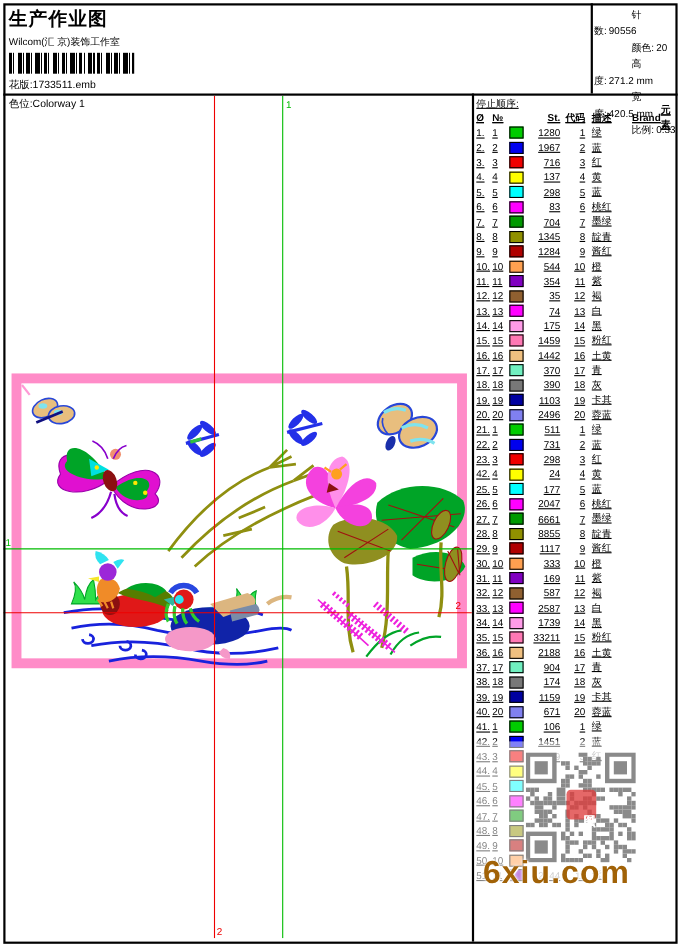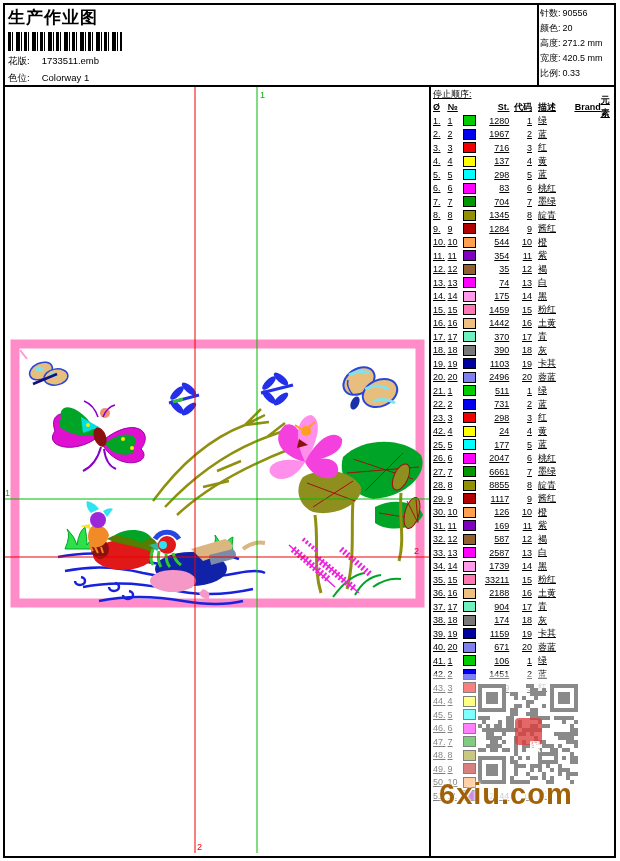--- a/index.html
+++ b/index.html
@@ -10,23 +10,23 @@
   .vline{position:absolute;left:429px;top:85px;height:771px;border-left:2px solid #000;z-index:55;}
   .iline{position:absolute;left:537px;top:3px;height:82px;border-left:2px solid #000;z-index:55;}
 
   
   .hdr-left{position:absolute;left:8px;top:6px;width:520px;}
   .title{font-size:17px;font-weight:bold;letter-spacing:1px;}
   .studio{font-size:9px;margin-top:3px;}
   .barcode{margin-top:3px;width:114px;height:19px;
     background:repeating-linear-gradient(90deg,#000 0 3px,#fff 3px 4px,#000 4px 5px,#fff 5px 8px,#000 8px 12px,#fff 12px 13px,#000 13px 14px,#fff 14px 16px);}
   .meta{font-size:9.5px;margin-top:4px;}
-  .meta .lab{margin-right:12px;text-align:center;}
+  .meta .lab{margin-right:0;text-align:center;}
   .infobox{position:absolute;left:540px;top:6px;width:76px;font-size:9px;line-height:15px;}
-  .inforow .lab{margin-right:2px;}
+  .inforow .lab{margin-right:2px;padding-left:34px;}
 
   
   .panel{position:absolute;left:431px;top:86px;width:186px;height:769px;font-size:9px;text-decoration:underline;}
   .stop-title{padding:2px 0 0 2px;height:12px;}
   .thead{display:flex;align-items:center;height:14px;font-weight:bold;padding-left:2px;}
   .thead span{text-decoration:underline;}
   .rows{position:relative;}
   .trow{display:flex;align-items:center;height:13.5px;padding-left:2px;}
   .c-n{width:16px;}
   .c-no{width:17px;}
@@ -55,20 +55,21 @@
 <body>
 
 <div class="page">
   <div class="frame"></div>
   <div class="hline"></div>
   <div class="vline"></div>
   <div class="iline"></div>
 
   <div class="hdr-left">
     <div class="title">生产作业图</div>
+    <div class="studio">Wilcom(汇 京)装饰工作室</div>
     <div class="barcode"></div>
     <div class="meta">
       <span class="lab">花版:</span><span>1733511.emb</span>
     </div>
     <div class="meta">
       <span class="lab">色位:</span><span>Colorway 1</span>
     </div>
   </div>
 
   <div class="infobox">
@@ -601,21 +602,21 @@
           <span class="c-desc">酱红</span>
           <span class="c-brand"></span>
           <span class="c-elem"></span>
         </div>
         <div class="trow">
           <span class="c-n">30.</span>
           <span class="c-no">10</span>
           <span class="c-chip">
             <span class="chip" style="background: rgb(255, 160, 80);"></span>
           </span>
-          <span class="c-st">126</span>
+          <span class="c-st">333</span>
           <span class="c-code">10</span>
           <span class="c-desc">橙</span>
           <span class="c-brand"></span>
           <span class="c-elem"></span>
         </div>
         <div class="trow">
           <span class="c-n">31.</span>
           <span class="c-no">11</span>
           <span class="c-chip">
             <span class="chip" style="background: rgb(128, 0, 192);"></span>

